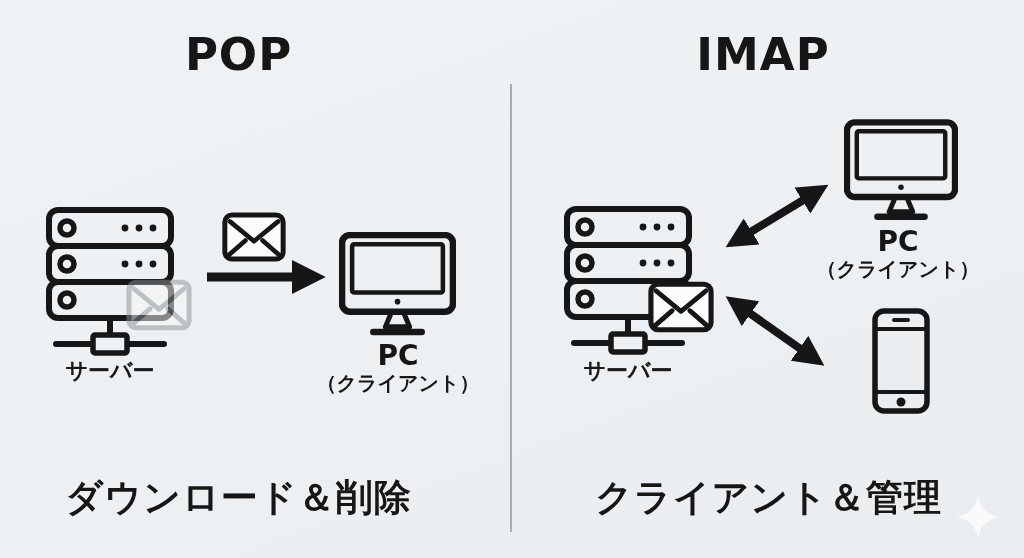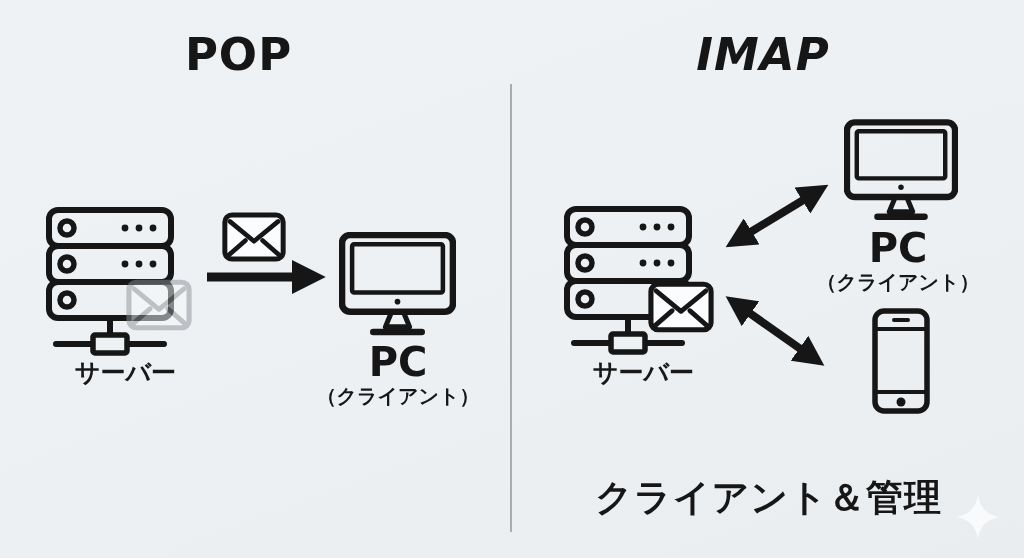--- a/index.html
+++ b/index.html
@@ -10,21 +10,21 @@
     overflow: hidden;
   }
   .canvas {
     position: relative;
     width: 1024px; height: 558px;
     background: linear-gradient(160deg, #eff2f4 0%, #edf0f2 60%, #eaedf0 100%);
     color: #161616;
   }
   .panel { position: absolute; top: 0; height: 558px; }
   .panel.left  { left: 0;   width: 477px; }
-  .panel.right { left: 513px; width: 500px; font-style: italic; }
+  .panel.right { left: 513px; width: 500px; }
 
   .divider {
     position: absolute; left: 510px; top: 84px;
     width: 2px; height: 448px;
     background: #a7acb1;
   }
 
   .title {
     position: absolute; top: 28px; left: 0; width: 100%;
     display: flex; justify-content: center; align-items: baseline;
@@ -37,22 +37,22 @@
     position: absolute; top: 473px; left: 0; width: 100%;
     text-align: center;
     font-size: 37px; font-weight: 800; letter-spacing: 1px;
     white-space: nowrap;
   }
 
   .icon { position: absolute; }
   .icon svg { display: block; width: 100%; height: 100%; }
 
   .label { position: absolute; text-align: center; font-weight: 800; color: #181818; white-space: nowrap; }
-  .label-server { width: 132px; font-size: 25px; top: 356px; text-align: right; }
-  .label-pc-main { font-size: 40px; line-height: 1.05; }
+  .label-server { width: 132px; font-size: 22px; top: 356px; }
+  .label-pc-main { font-size: 28px; line-height: 1.05; }
   .label-pc-sub  { font-size: 20px; line-height: 1.3; }
   .pc-label-block { position: absolute; width: 164px; text-align: center; font-weight: 800; }
   .label-phone { width: 228px; font-size: 23px; }
 
   .sparkle { position: absolute; left: 956px; top: 495px; width: 44px; height: 44px; opacity: 0.85; }
 </style>
 </head>
 <body>
 
 <div class="canvas">
@@ -124,20 +124,21 @@
       </svg>
     </div>
 
     <div class="label label-server" style="left:44px;">サーバー</div>
 
     <div class="pc-label-block" style="left:316px; top:341px;">
       <div class="label-pc-main">PC</div>
       <div class="label-pc-sub">（クライアント）</div>
     </div>
 
+    <div class="caption">ダウンロード＆削除</div>
   </div>
 
   <div class="divider"></div>
 
   <div class="panel right">
 
     <div class="title">
       <span class="title-main">IMAP</span>
     </div>
   </div>

